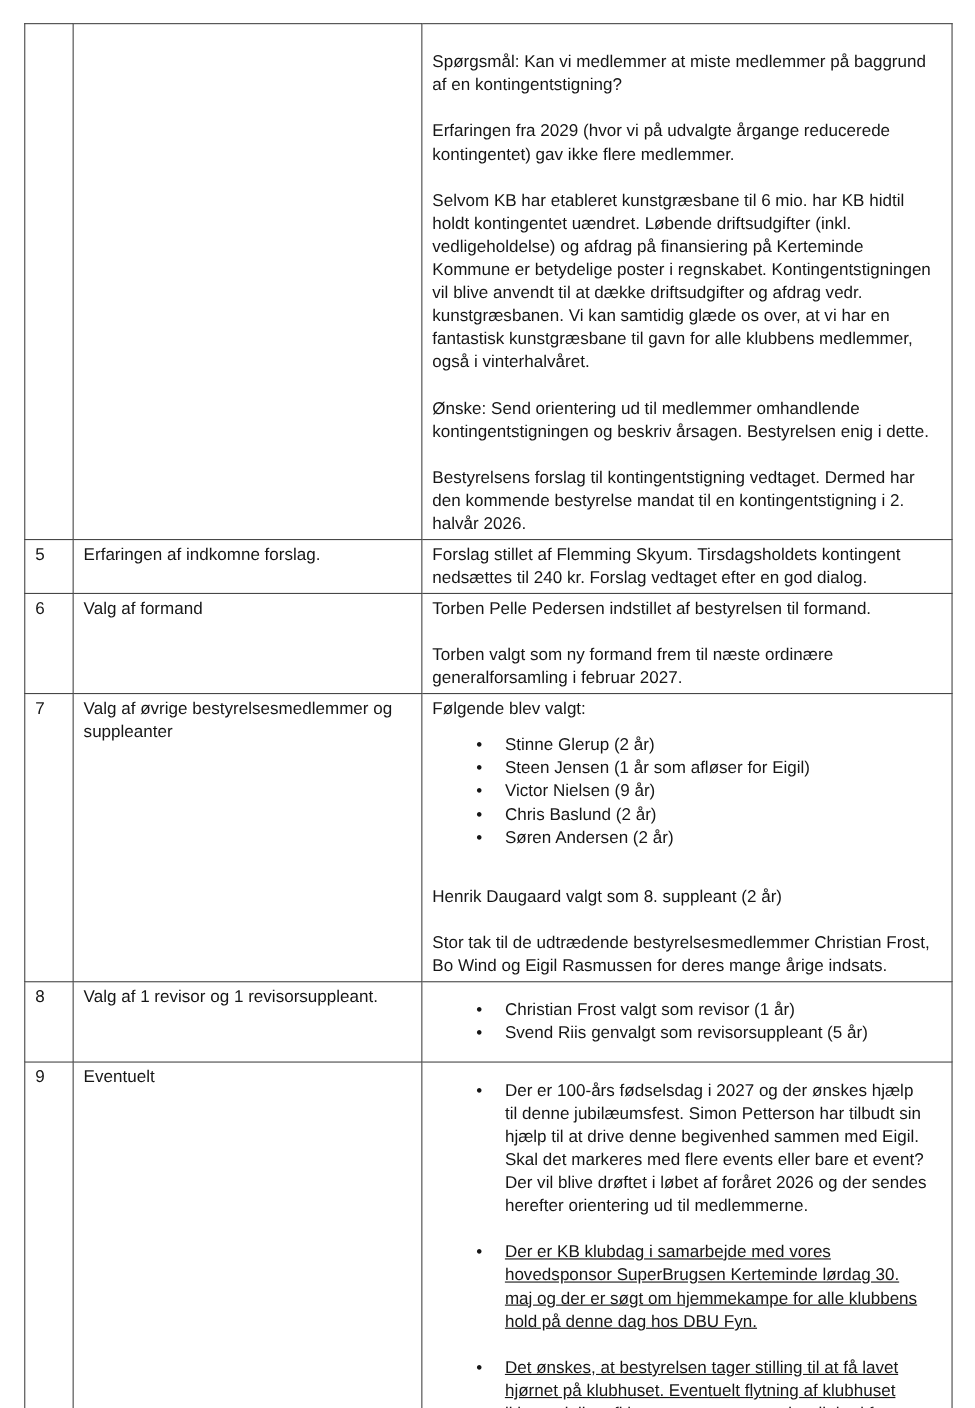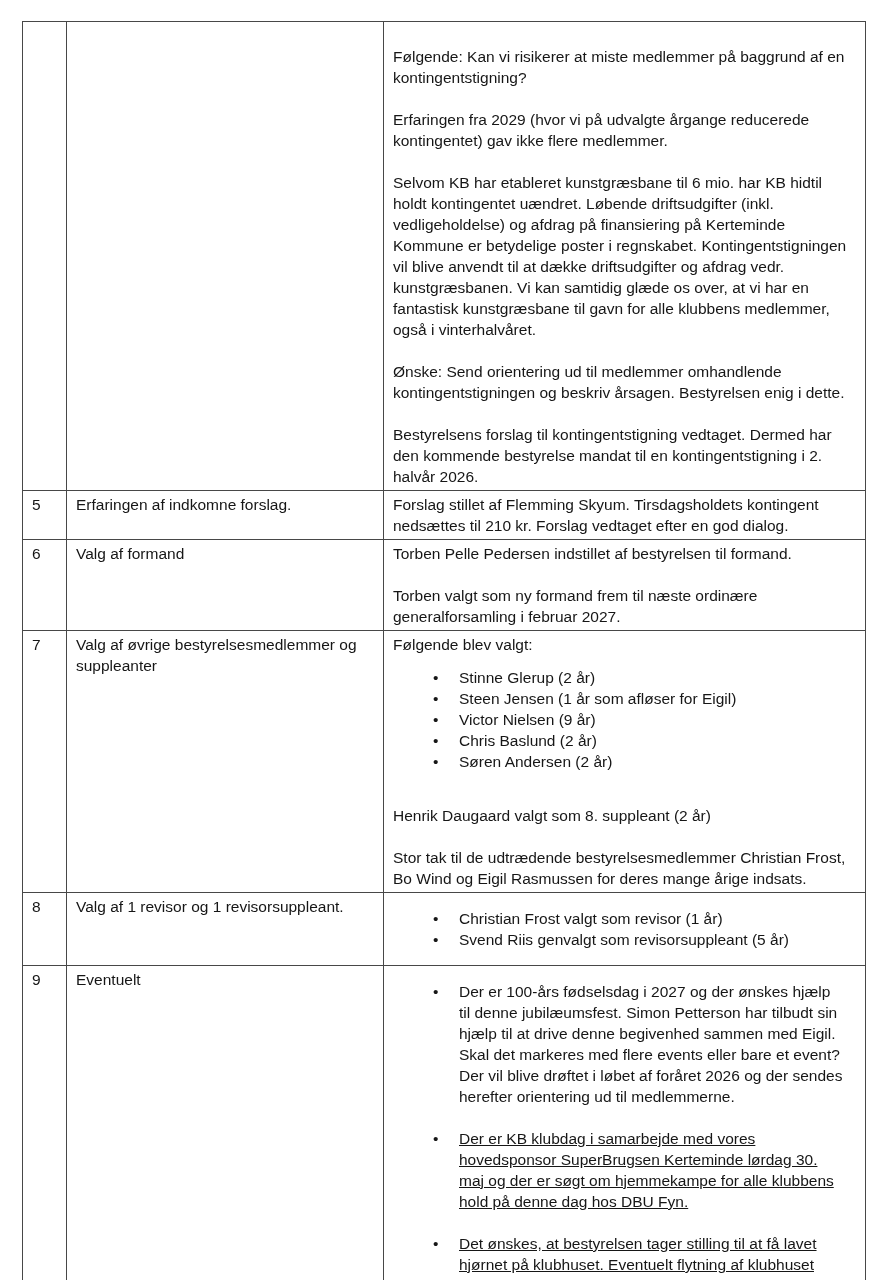--- a/index.html
+++ b/index.html
@@ -52,40 +52,40 @@
       <col style="width:44px">
       <col style="width:317px">
       <col style="width:482px">
     </colgroup>
     <tbody>
         <tr style="height: 453px;">
           <td class="cell-num"></td>
           <td class="cell-topic"></td>
           <td class="cell-details">
             <div class="spacer"></div>
-            <div class="para">Følgende: Kan vi risikerer at miste medlemmer på baggrund af en kontingentstigning?</div>
+            <div class="para">Spørgsmål: Kan vi medlemmer at miste medlemmer på baggrund af en kontingentstigning?</div>
             <div class="spacer"></div>
             <div class="para">Erfaringen fra 2029 (hvor vi på udvalgte årgange reducerede kontingentet) gav ikke flere medlemmer.</div>
             <div class="spacer"></div>
             <div class="para">Selvom KB har etableret kunstgræsbane til 6 mio. har KB hidtil holdt kontingentet uændret. Løbende driftsudgifter (inkl. vedligeholdelse) og afdrag på finansiering på Kerteminde Kommune er betydelige poster i regnskabet. Kontingentstigningen vil blive anvendt til at dække driftsudgifter og afdrag vedr. kunstgræsbanen. Vi kan samtidig glæde os over, at vi har en fantastisk kunstgræsbane til gavn for alle klubbens medlemmer, også i vinterhalvåret.</div>
             <div class="spacer"></div>
             <div class="para">Ønske: Send orientering ud til medlemmer omhandlende kontingentstigningen og beskriv årsagen. Bestyrelsen enig i dette.</div>
             <div class="spacer"></div>
             <div class="para">Bestyrelsens forslag til kontingentstigning vedtaget. Dermed har den kommende bestyrelse mandat til en kontingentstigning i 2. halvår 2026.</div>
           </td>
         </tr>
         <tr style="height: 42px;">
           <td class="cell-num">
             <div class="para">5</div>
           </td>
           <td class="cell-topic">
             <div class="para">Erfaringen af indkomne forslag.</div>
           </td>
           <td class="cell-details">
-            <div class="para">Forslag stillet af Flemming Skyum. Tirsdagsholdets kontingent nedsættes til 210 kr. Forslag vedtaget efter en god dialog.</div>
+            <div class="para">Forslag stillet af Flemming Skyum. Tirsdagsholdets kontingent nedsættes til 240 kr. Forslag vedtaget efter en god dialog.</div>
           </td>
         </tr>
         <tr style="height: 82px;">
           <td class="cell-num">
             <div class="para">6</div>
           </td>
           <td class="cell-topic">
             <div class="para">Valg af formand</div>
           </td>
           <td class="cell-details">

